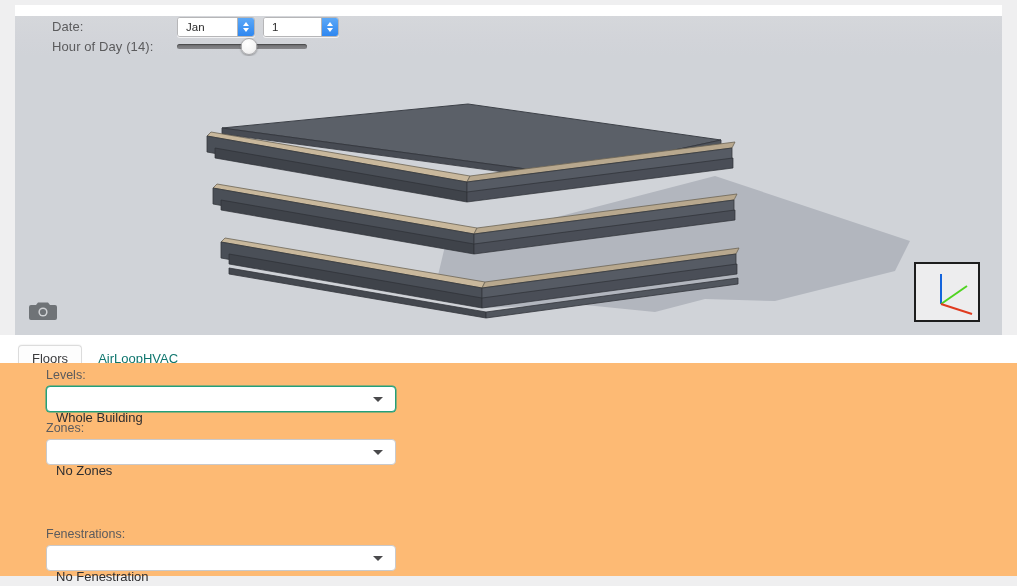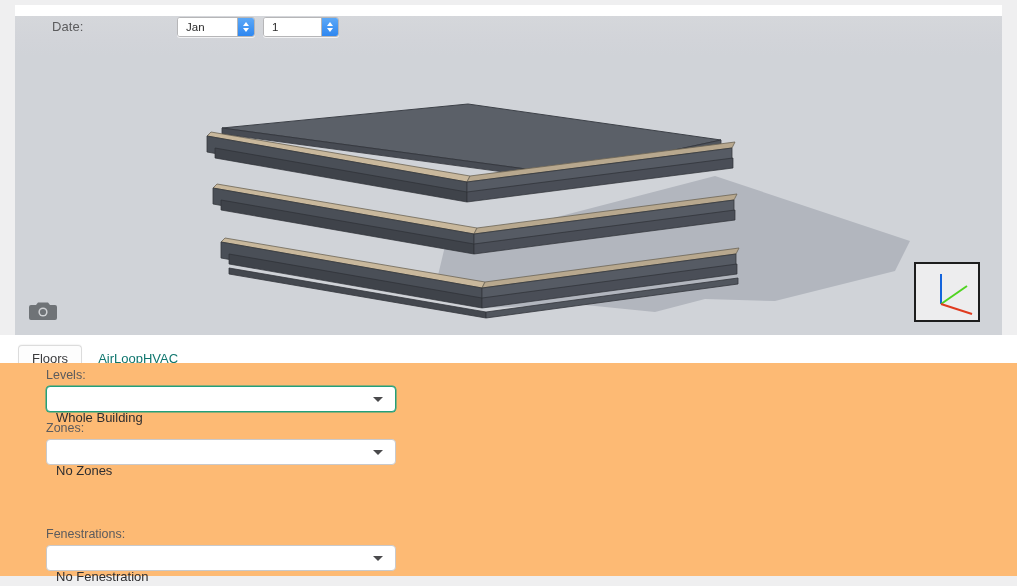--- a/index.html
+++ b/index.html
@@ -289,20 +289,28 @@
 
       <div class="stepper stepper-day">
         <div class="val">1</div>
         <div class="arrows">
           <div class="up"></div>
           <div class="dn"></div>
         </div>
       </div>
     </div>
 
+    <div class="ctrl-row row-hour">
+      <span class="ctrl-label lbl-hour">Hour of Day (14):</span>
+
+      <div class="slider-wrap">
+        <div class="slider-track"></div>
+        <div class="slider-knob" id="sliderKnob" style="left: 55%;"></div>
+      </div>
+    </div>
   </div>
 
   <div class="viewport">
 
     <svg width="987" height="279" viewBox="0 0 987 279">
       <defs>
         <linearGradient id="slabTop" x1="0" y1="0" x2="0.4" y2="1">
           <stop offset="0%" stop-color="#62666e"></stop>
           <stop offset="100%" stop-color="#54585f"></stop>
         </linearGradient>

